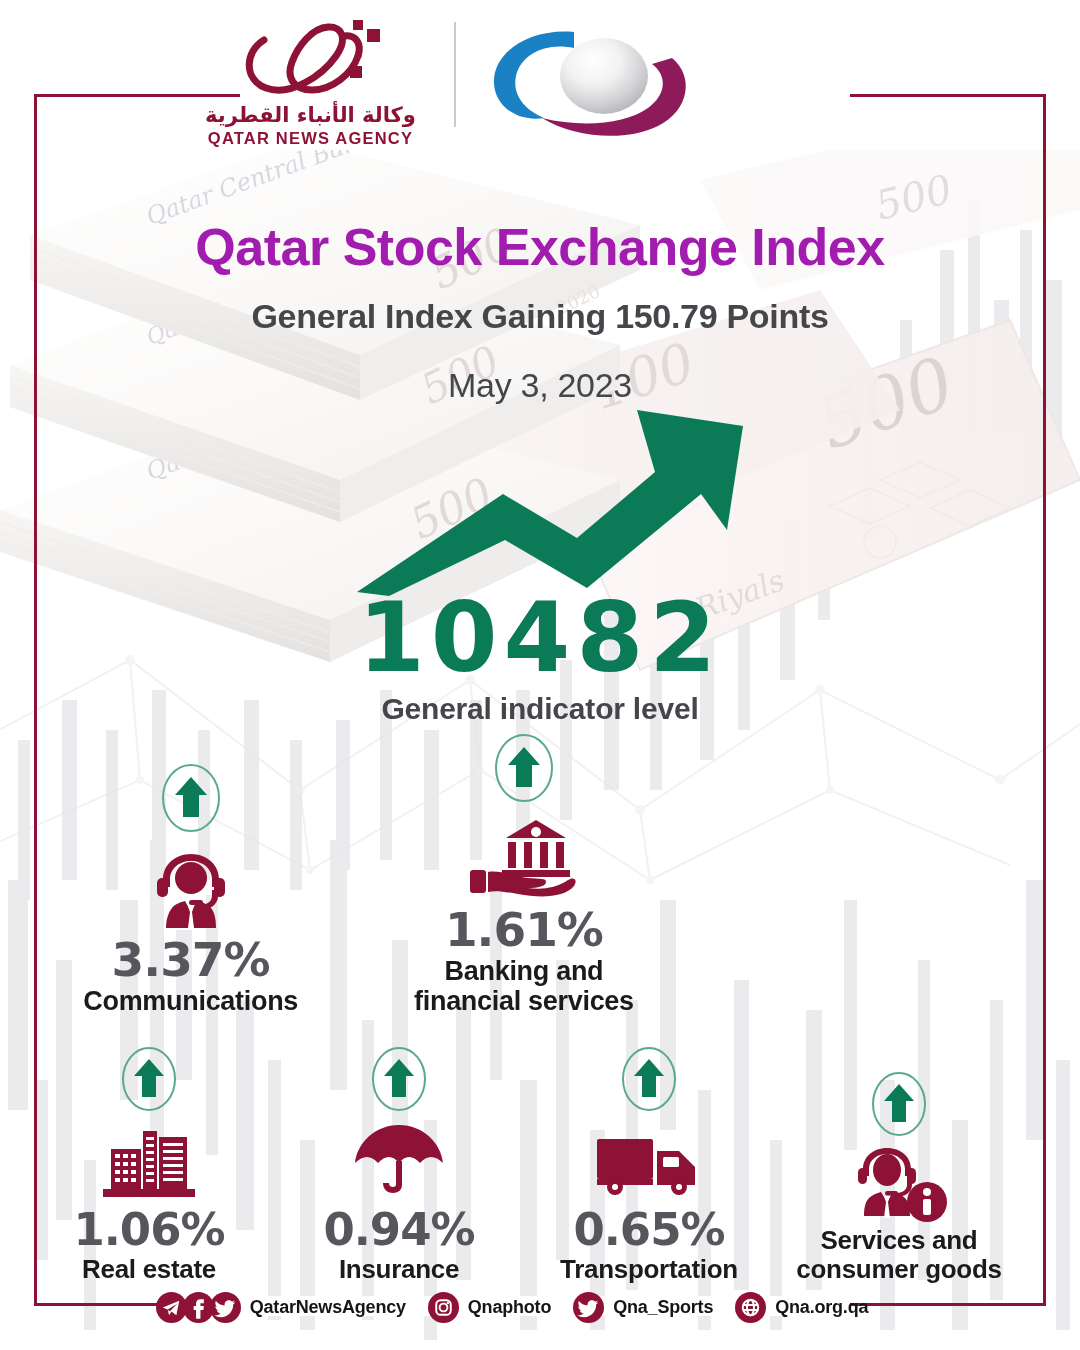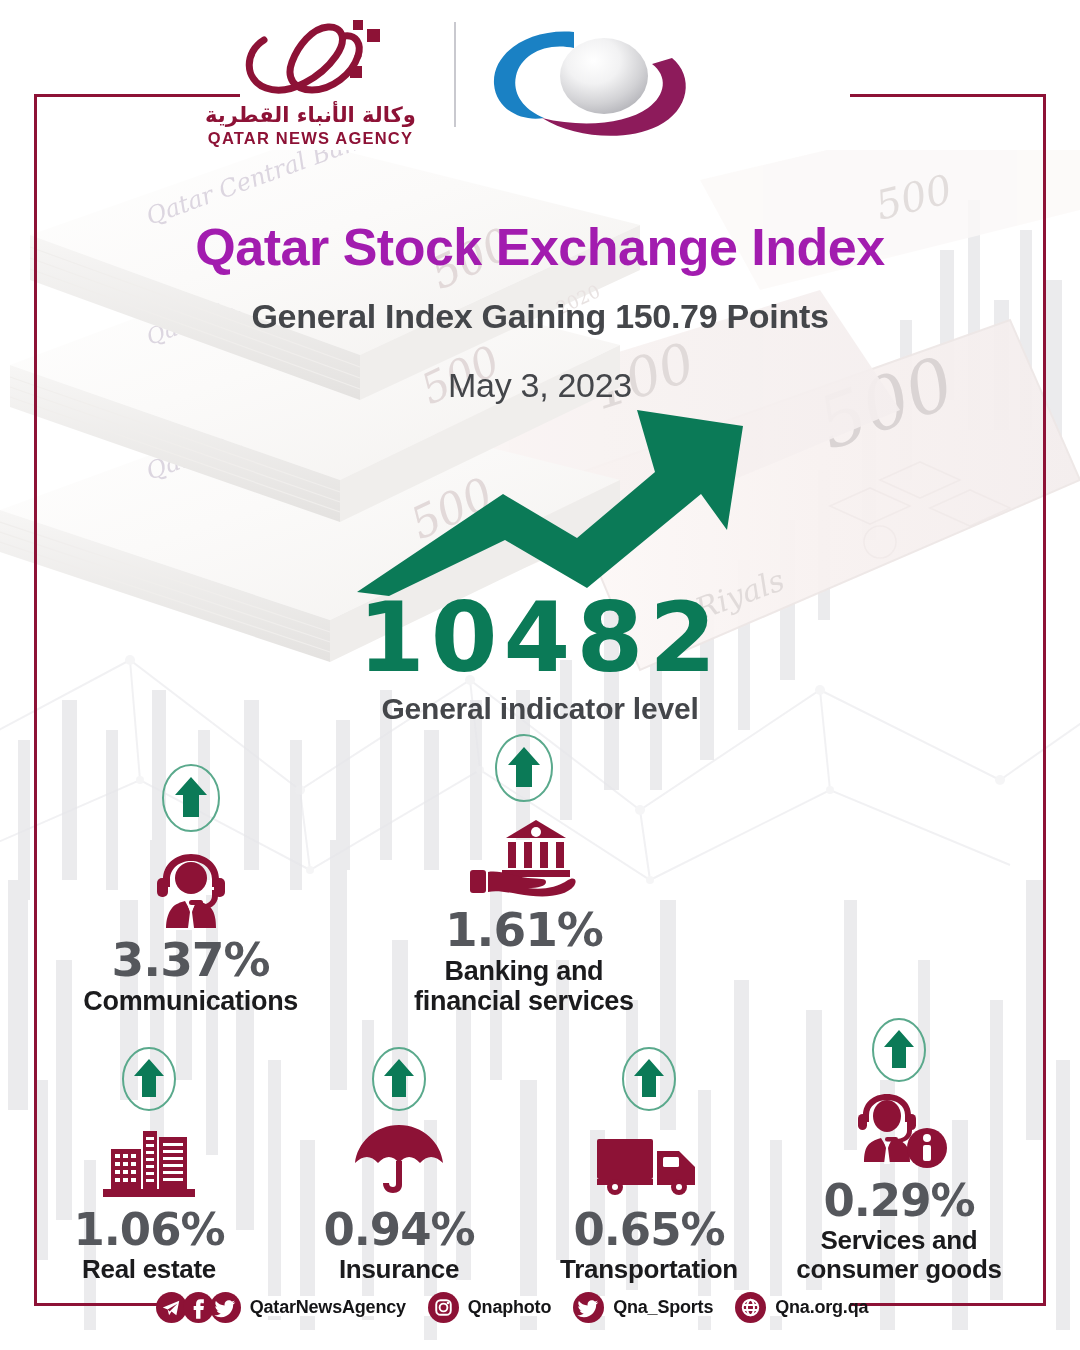--- a/index.html
+++ b/index.html
@@ -532,21 +532,20 @@
             <path d="M22,52 C25,49 30,47 34,46 l6,10 6,-10 c4,1 9,3 12,6 4,4 5,11 5,18 l-46,0 C17,63 18,56 22,52 Z"></path>
             <path d="M37,50 l6,0 -2,6 2,16 -6,0 2,-16 Z" fill="#ffffff"></path>
             <circle cx="80" cy="56" r="20"></circle>
           </g>
           <g fill="#ffffff">
             <circle cx="80" cy="46" r="4"></circle>
             <rect x="76" y="53" width="8" height="16" rx="2"></rect>
           </g>
         </svg>
       </div>
-      <div class="pct">0.29%</div>
       <div class="sector-name">Services and<br>consumer goods</div>
     </div>
   </div>
 
   <div id="footer">
 
     <div class="soc-group">
       <svg class="soc-ico" viewBox="0 0 32 32">
         <circle cx="16" cy="16" r="16" fill="#8d1236"></circle>
         <path d="M24,9 L7,16 l5,2 1.5,6 2.5,-4 5,4 3,-15 Z M12,18 l10,-6 -8,8 Z" fill="#ffffff"></path>

